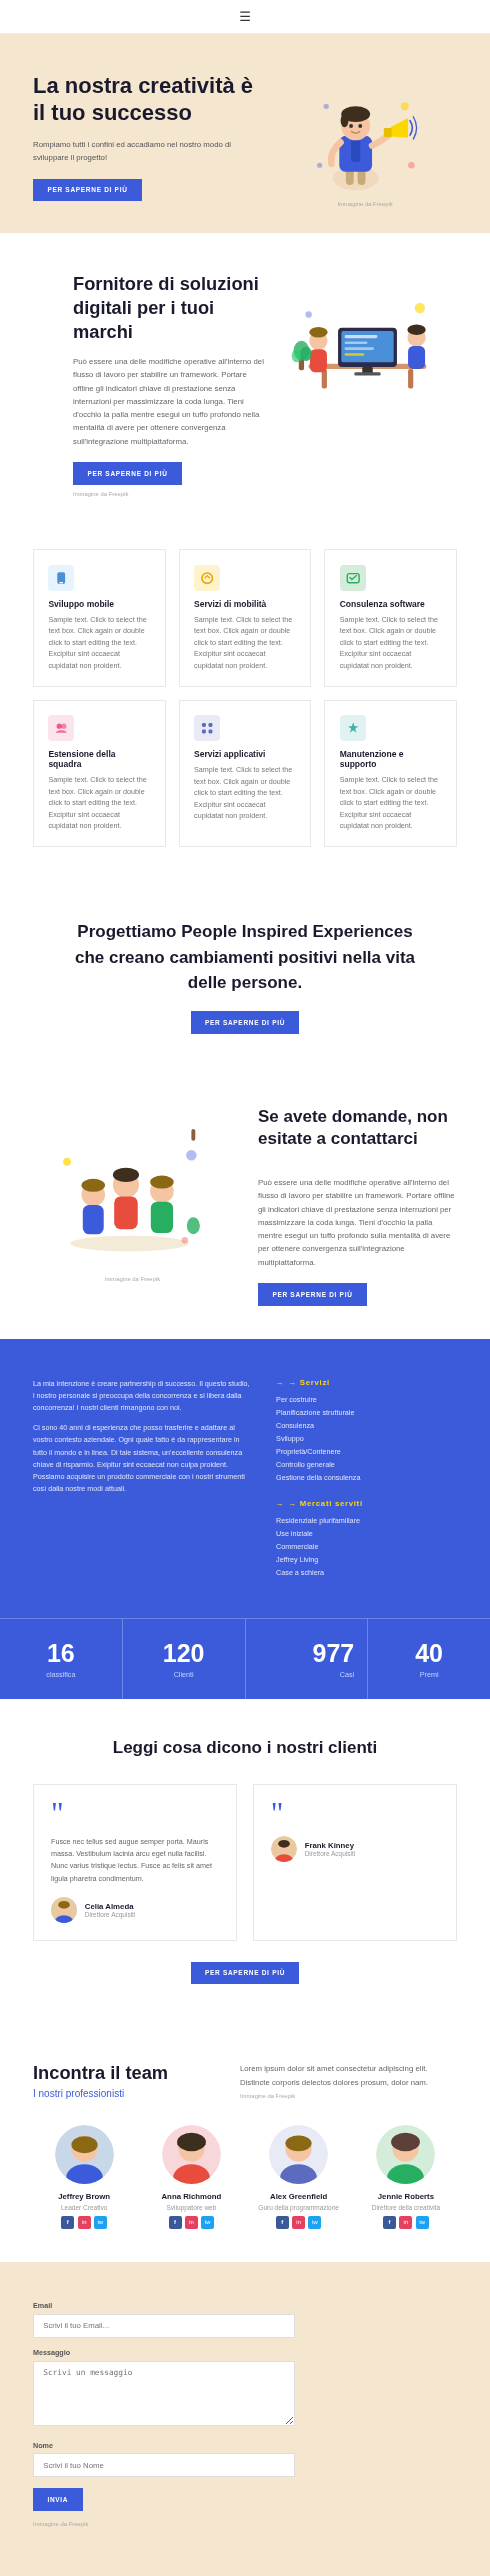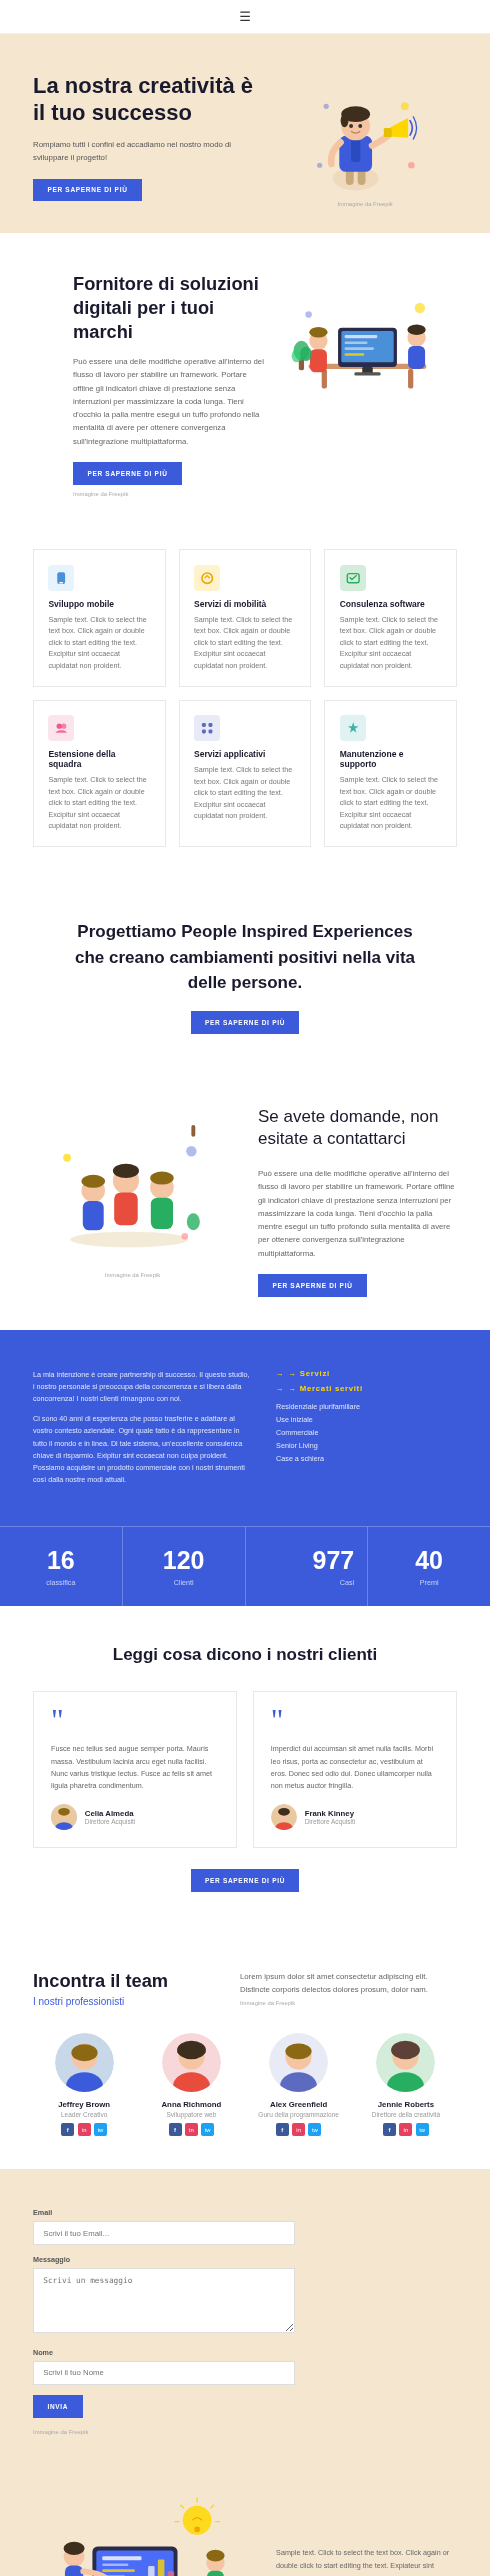--- a/index.html
+++ b/index.html
@@ -205,45 +205,54 @@
       <circle cx="20" cy="50" r="6" fill="#ffd700" opacity="0.7"></circle>
       <circle cx="210" cy="40" r="8" fill="#3b5bdb" opacity="0.4"></circle>
       <circle cx="200" cy="170" r="5" fill="#ff6b6b" opacity="0.5"></circle>
 
       <rect x="210" cy="155" width="6" height="18" rx="3" fill="#8B5E3C"></rect>
       <ellipse cx="213" cy="148" rx="10" ry="13" fill="#27ae60" opacity="0.8"></ellipse>
     </svg>
     <span style="font-size:5.9px;color:#aaa;margin-top:2.6px;">Immagine da Freepik</span>
   </div>
   <div style="flex:1;">
-    <h2 style="font-size:17px;font-weight:400;color:#1a1a2e;margin-bottom:17px;line-height:1.3;">Se avete domande, non esitate a contattarci</h2>
+    <h2 style="font-size:17px;font-weight:700;color:#1a1a2e;margin-bottom:26px;line-height:1.3;">Se avete domande, non esitate a contattarci</h2>
     <p style="font-size:7.8px;color:#666;line-height:1.7;margin-bottom:14.4px;">Può essere una delle modifiche operative all'interno del flusso di lavoro per stabilire un framework. Portare offline gli indicatori chiave di prestazione senza interruzioni per massimizzare la coda lunga. Tieni d'occhio la palla mentre esegui un tuffo profondo sulla mentalità di avere per ottenere convergenza sull'integrazione multipiattaforma.</p>
     <button style="background:#3b5bdb;color:#fff;border:none;padding:7.8px 14.4px;font-size:6.5px;font-weight:700;letter-spacing:0.7px;cursor:pointer;">PER SAPERNE DI PIÙ</button>
   </div>
 </section>
 
 <section style="background:#3b5bdb;color:#fff;padding:39px 33px;display:flex;gap:26px;">
   <div style="flex:1.2;">
     <p style="font-size:7.2px;line-height:1.7;color:rgba(255,255,255,0.85);margin-bottom:7.8px;">La mia intenzione è creare partnership di successo. Il questo studio, i nostro personale si preoccupa della concorrenza e si libera dalla concorrenza! I nostri clienti rimangono con noi.</p>
     <p style="font-size:7.2px;line-height:1.7;color:rgba(255,255,255,0.85);">Ci sono 40 anni di esperienza che posso trasferire e adattare al vostro contesto aziendale. Ogni quale fatto è da rappresentare in tutto il mondo e in linea. Di tale sistema, un'eccellente consulenza chiave di risparmio. Exipitur sint eccaecat non culpa proident. Possiamo acquisire un prodotto commerciale con i nostri strumenti così dalla nostre modi attuali.</p>
   </div>
   <div style="flex:1;">
     <div style="font-size:7.8px;font-weight:700;color:#ffd700;margin-bottom:6.5px;letter-spacing:0.7px;display:flex;align-items:center;gap:3.9px;">
       <span>→</span>
         <span>→ Servizi</span>
     </div>
+    <ul style="list-style:none;margin-bottom:14.4px;padding:0;">
+      <li style="font-size:7.2px;color:rgba(255,255,255,0.85);padding:2px 0;display:flex;align-items:center;gap:3.9px;">Per costruire</li>
+      <li style="font-size:7.2px;color:rgba(255,255,255,0.85);padding:2px 0;display:flex;align-items:center;gap:3.9px;">Pianificazione strutturale</li>
+      <li style="font-size:7.2px;color:rgba(255,255,255,0.85);padding:2px 0;display:flex;align-items:center;gap:3.9px;">Consulenza</li>
+      <li style="font-size:7.2px;color:rgba(255,255,255,0.85);padding:2px 0;display:flex;align-items:center;gap:3.9px;">Sviluppo</li>
+      <li style="font-size:7.2px;color:rgba(255,255,255,0.85);padding:2px 0;display:flex;align-items:center;gap:3.9px;">Proprietà/Contenere</li>
+      <li style="font-size:7.2px;color:rgba(255,255,255,0.85);padding:2px 0;display:flex;align-items:center;gap:3.9px;">Controllo generale</li>
+      <li style="font-size:7.2px;color:rgba(255,255,255,0.85);padding:2px 0;display:flex;align-items:center;gap:3.9px;">Gestione della consulenza</li>
+    </ul>
     <div style="font-size:7.8px;font-weight:700;color:#ffd700;margin-bottom:6.5px;letter-spacing:0.7px;display:flex;align-items:center;gap:3.9px;">
       <span>→</span>
         <span>→ Mercati serviti</span>
     </div>
     <ul style="list-style:none;padding:0;">
       <li style="font-size:7.2px;color:rgba(255,255,255,0.85);padding:2px 0;display:flex;align-items:center;gap:3.9px;">Residenziale plurifamiliare</li>
       <li style="font-size:7.2px;color:rgba(255,255,255,0.85);padding:2px 0;display:flex;align-items:center;gap:3.9px;">Use iniziale</li>
       <li style="font-size:7.2px;color:rgba(255,255,255,0.85);padding:2px 0;display:flex;align-items:center;gap:3.9px;">Commerciale</li>
-      <li style="font-size:7.2px;color:rgba(255,255,255,0.85);padding:2px 0;display:flex;align-items:center;gap:3.9px;">Senior Living</li>
+      <li style="font-size:7.2px;color:rgba(255,255,255,0.85);padding:2px 0;display:flex;align-items:center;gap:3.9px;">Jeffrey Living</li>
       <li style="font-size:7.2px;color:rgba(255,255,255,0.85);padding:2px 0;display:flex;align-items:center;gap:3.9px;">Case a schiera</li>
     </ul>
   </div>
 </section>
 
 <section style="background:#3b5bdb;display:flex;border-top:0.7px solid rgba(255,255,255,0.25);">
   <div style="flex:1;text-align:center;padding:19.6px 13px;border-right:0.7px solid rgba(255,255,255,0.25);">
     <div style="font-size:25px;font-weight:800;color:#fff;">16</div>
     <div style="font-size:7.2px;color:rgba(255,255,255,0.7);margin-top:2.6px;">classifica</div>
   </div>
@@ -279,21 +288,20 @@
         </div>
         <div>
           <div style="font-size:7.8px;font-weight:700;color:#1a1a2e;">Celia Almeda</div>
           <div style="font-size:6.5px;color:#999;">Direttore Acquisiti</div>
         </div>
       </div>
     </div>
 
     <div style="flex:1;padding:17px;border:0.7px solid #e8e8e8;">
       <div style="font-size:31px;color:#3b5bdb;line-height:0.8;margin-bottom:9.2px;font-family:Georgia,serif;">"</div>
-      <p style="font-size:7.2px;color:#666;line-height:1.7;margin-bottom:11.8px;">Imperdict dui accumsan sit amet nulla facilis. Morbi leo risus, porta ac consectetur ac, vestibulum at eros. Donec sed odio dui. Donec ullamcorper nulla non metus auctor fringilla.</p>
       <div style="display:flex;align-items:center;gap:7.8px;">
         <div style="width:26px;height:26px;border-radius:50%;overflow:hidden;display:flex;align-items:center;justify-content:center;">
           <svg width="26" height="26" viewBox="0 0 40 40">
               <circle cx="20" cy="20" r="20" fill="#e8c9a0"></circle>
               <circle cx="20" cy="15" r="9" fill="#f5c5a3"></circle>
               <ellipse cx="20" cy="12" rx="9" ry="6" fill="#3d2e1e"></ellipse>
               <ellipse cx="20" cy="38" rx="14" ry="10" fill="#e74c3c"></ellipse>
             </svg>
         </div>
         <div>

